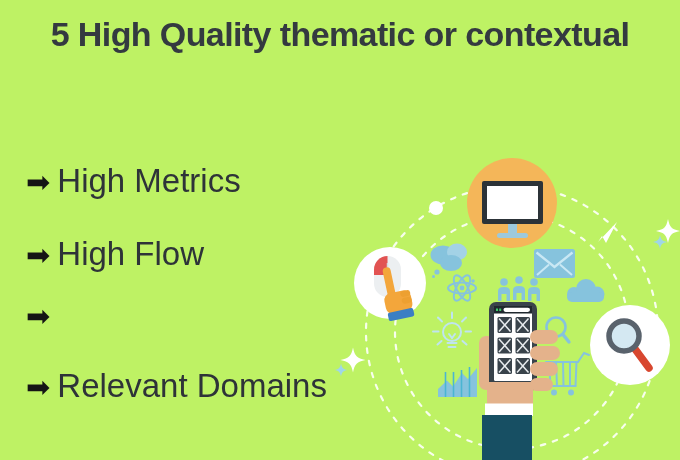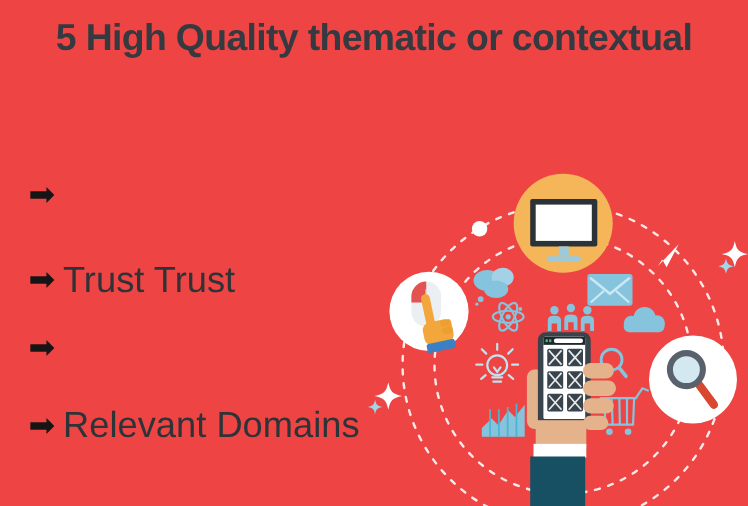--- a/index.html
+++ b/index.html
@@ -1,18 +1,18 @@
 <!DOCTYPE html>
 <html><head>
 <meta charset="utf-8">
 <style>
   html,body{margin:0;padding:0;background:#2a2f33;}
   .poster{
     position:relative; width:680px; height:460px; overflow:hidden;
-    background:#ef4444;
+    background:#bef264;
     font-family:"Liberation Sans", sans-serif;
   }
   .title{
     position:absolute; top:11px; left:0; width:680px;
     text-align:center; color:#343a40; font-weight:700;
     font-size:34px; line-height:47px; letter-spacing:-0.6px;
   }
   .title .line{white-space:nowrap; display:block;}
   .features{position:absolute; left:0; top:0; width:420px;}
   .feature{
@@ -31,24 +31,25 @@
 
 <div class="poster">
 
   <div class="title">
     <span class="line">5 High Quality thematic or contextual</span>
   </div>
 
   <div class="features">
     <div class="feature f0">
       <span class="arrow">➡</span>
+      <span>High Metrics</span>
     </div>
     <div class="feature f1">
       <span class="arrow">➡</span>
-      <span>Trust Trust</span>
+      <span>High Flow</span>
     </div>
     <div class="feature f2">
       <span class="arrow">➡</span>
     </div>
     <div class="feature f3">
       <span class="arrow">➡</span>
       <span>Relevant Domains</span>
     </div>
   </div>
 

